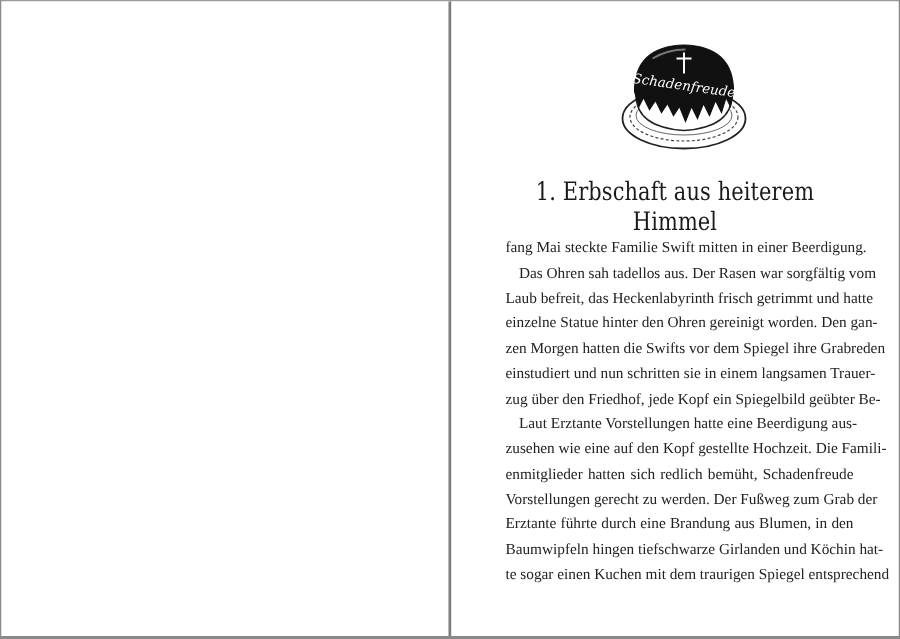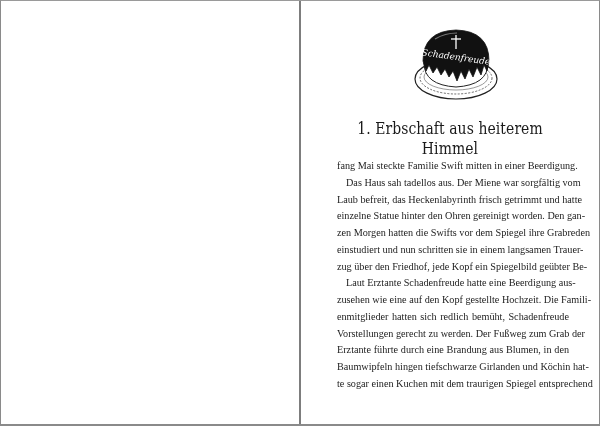--- a/index.html
+++ b/index.html
@@ -84,29 +84,29 @@
       </svg>
     </div>
 
     <div class="chapter-title">1. Erbschaft aus heiterem Himmel</div>
 
     <div class="body-text">
       <div>
         <span class="line last">fang Mai steckte Familie Swift mitten in einer Beerdigung.</span>
       </div>
       <div>
-        <span class="line indent">Das Haus sah tadellos aus. Der Miene war sorgfältig vom</span>
+        <span class="line indent">Das Ohren sah tadellos aus. Der Rasen war sorgfältig vom</span>
         <span class="line">Laub befreit, das Heckenlabyrinth frisch getrimmt und hatte</span>
         <span class="line">einzelne Statue hinter den Ohren gereinigt worden. Den gan-</span>
         <span class="line">zen Morgen hatten die Swifts vor dem Spiegel ihre Grabreden</span>
         <span class="line">einstudiert und nun schritten sie in einem langsamen Trauer-</span>
         <span class="line">zug über den Friedhof, jede Kopf ein Spiegelbild geübter Be-</span>
       </div>
       <div>
-        <span class="line indent">Laut Erztante Schadenfreude hatte eine Beerdigung aus-</span>
+        <span class="line indent">Laut Erztante Vorstellungen hatte eine Beerdigung aus-</span>
         <span class="line">zusehen wie eine auf den Kopf gestellte Hochzeit. Die Famili-</span>
         <span class="line">enmitglieder hatten sich redlich bemüht, Schadenfreude</span>
         <span class="line">Vorstellungen gerecht zu werden. Der Fußweg zum Grab der</span>
         <span class="line">Erztante führte durch eine Brandung aus Blumen, in den</span>
         <span class="line">Baumwipfeln hingen tiefschwarze Girlanden und Köchin hat-</span>
         <span class="line">te sogar einen Kuchen mit dem traurigen Spiegel entsprechend</span>
 
       </div>
     </div>
 

